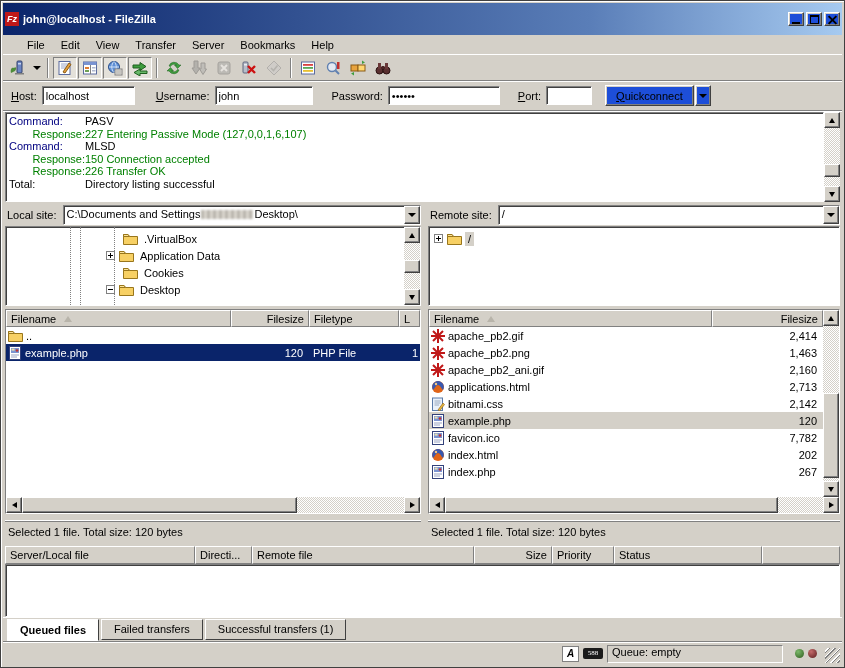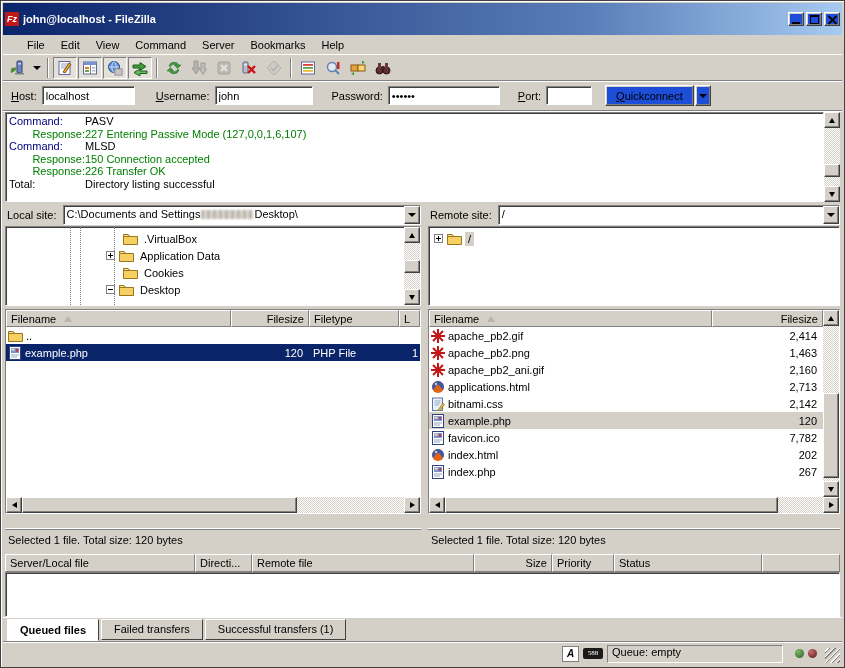--- a/index.html
+++ b/index.html
@@ -111,21 +111,21 @@
   .hcell { border:1px solid; border-color:#fff #808080 #808080 #fff; background:#D4D0C8; padding:1px 4px; display:flex; align-items:center; white-space:nowrap; overflow:hidden; }
   .hcell .sortarrow { width:0; height:0; border-left:4px solid transparent; border-right:4px solid transparent; border-bottom:6px solid #B8B4AA; margin-left:8px; }
   .hcell.num { justify-content:flex-end; }
   .lbody { flex:1; background:#fff; overflow:hidden; }
   .lrow { height:17px; display:flex; align-items:center; white-space:nowrap; }
   .lrow .c-name { display:flex; align-items:center; padding-left:2px; overflow:hidden; }
   .lrow .c-num { text-align:right; padding-right:6px; }
   .lrow.sel-active { background:#0A246A; color:#fff; }
   .lrow.sel-inactive { background:#D4D0C8; }
 
-  .statusrow { height:22px; flex:0 0 22px; align-items:center; margin-top:14px; }
+  .statusrow { height:22px; flex:0 0 22px; align-items:center; margin-top:6px; }
   .statusline { height:20px; display:flex; align-items:center; padding-left:3px; border-top:1px solid #808080; box-shadow:0 -1px 0 #fff; width:100%; }
 
   
   .queueheader { height:18px; flex:0 0 18px; display:flex; margin:4px 2px 0 2px; }
   .queuebody { flex:1; margin:0 2px; background:#fff; border:1px solid; border-color:#808080 #fff #fff #808080; box-shadow:inset 1px 1px 0 #404040; }
 
   
   .tabsrow { height:24px; flex:0 0 24px; display:flex; align-items:flex-start; padding:1px 0 0 4px; border-top:1px solid #fff; }
   .tab { padding:3px 12px 4px 12px; border:1px solid; border-color:#fff #404040 #404040 #fff; background:#D4D0C8; margin-right:2px; }
   .tab.active { background:#fff; font-weight:bold; border-bottom-color:#fff; padding-top:4px; }
@@ -158,21 +158,21 @@
       <div class="winbtn raised">
           <div class="g-close"></div>
         </div>
     </div>
   </div>
 
   <div class="menubar">
     <span class="menu-item">File</span>
     <span class="menu-item">Edit</span>
     <span class="menu-item">View</span>
-    <span class="menu-item">Command</span>
+    <span class="menu-item">Transfer</span>
     <span class="menu-item">Server</span>
     <span class="menu-item">Bookmarks</span>
     <span class="menu-item">Help</span>
   </div>
 
   <div class="toolbar">
     <div class="tb-btn">
       <svg width="16" height="16" viewBox="0 0 16 16">
           <rect x="8" y="1" width="5" height="12" rx="1" fill="#6B85C4" stroke="#33416B"></rect>
           <rect x="9" y="3" width="3" height="1.5" fill="#C9D4EE"></rect>

